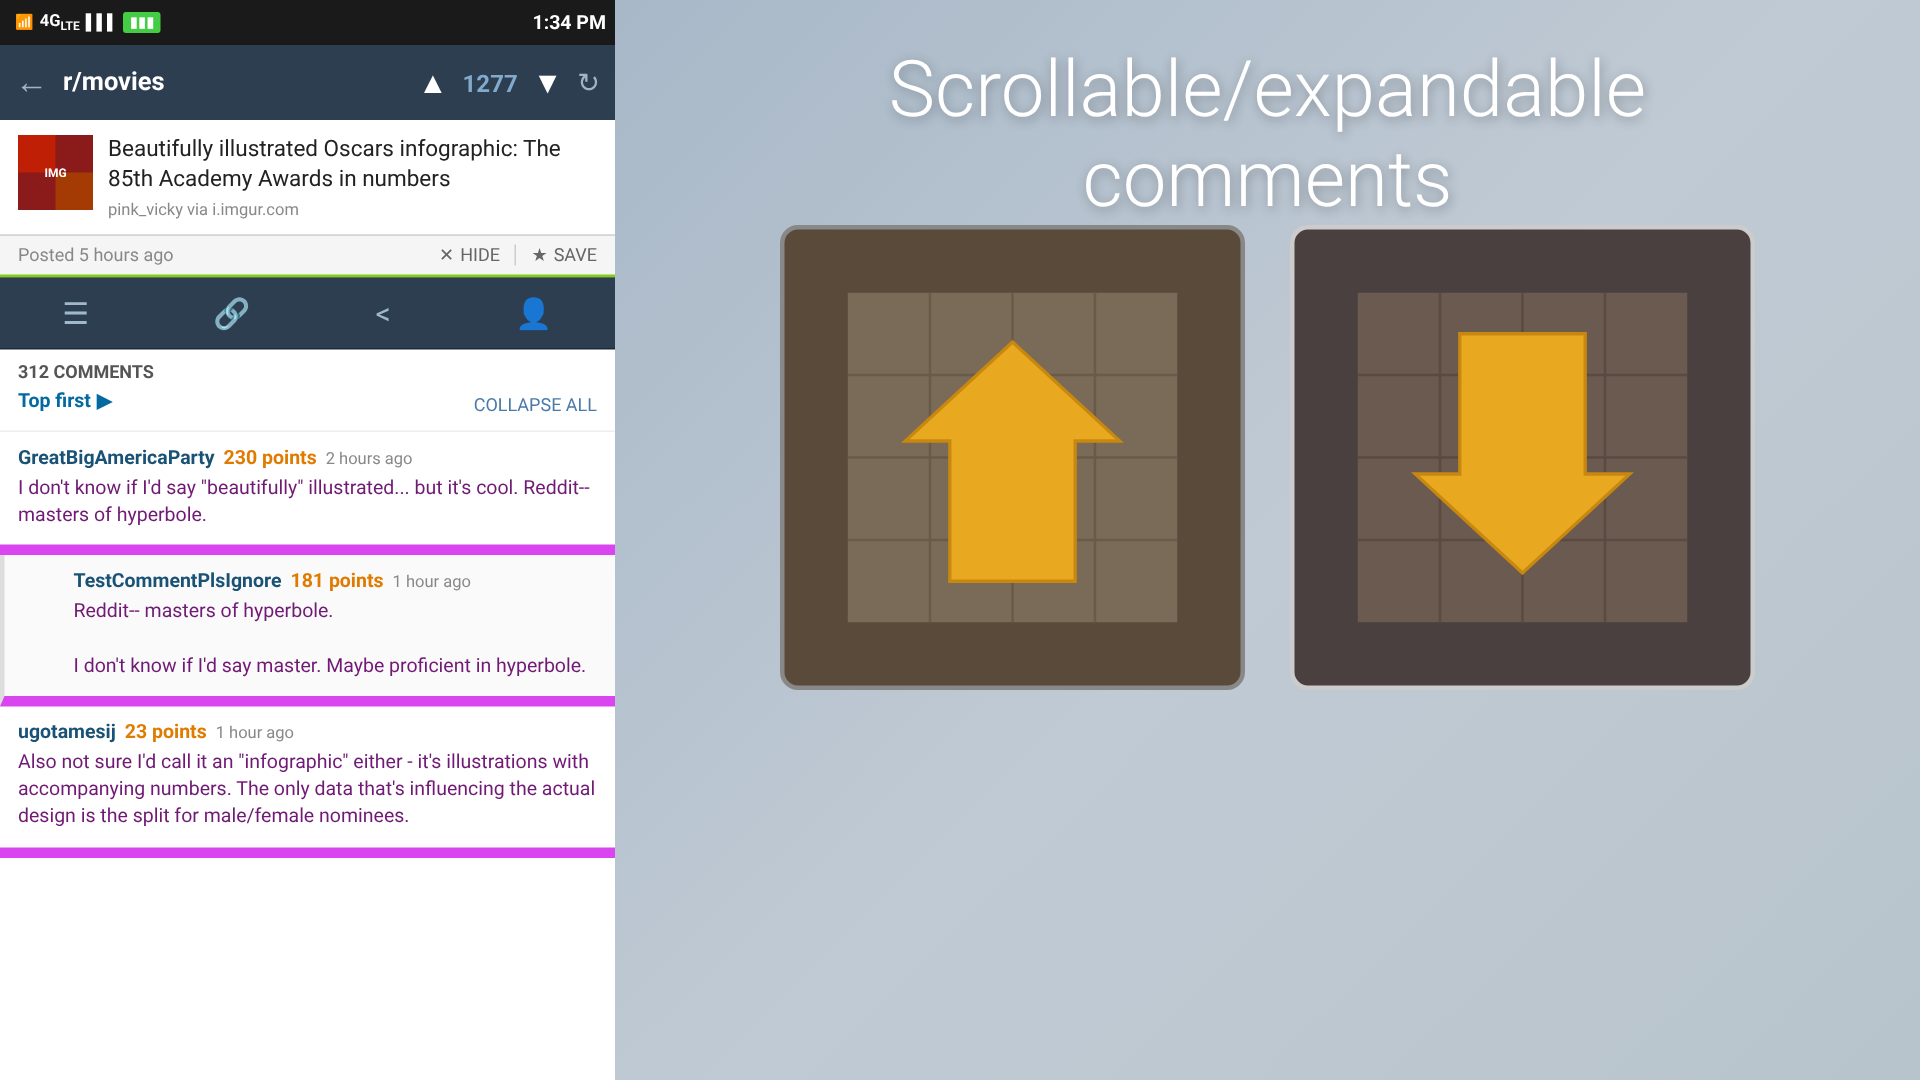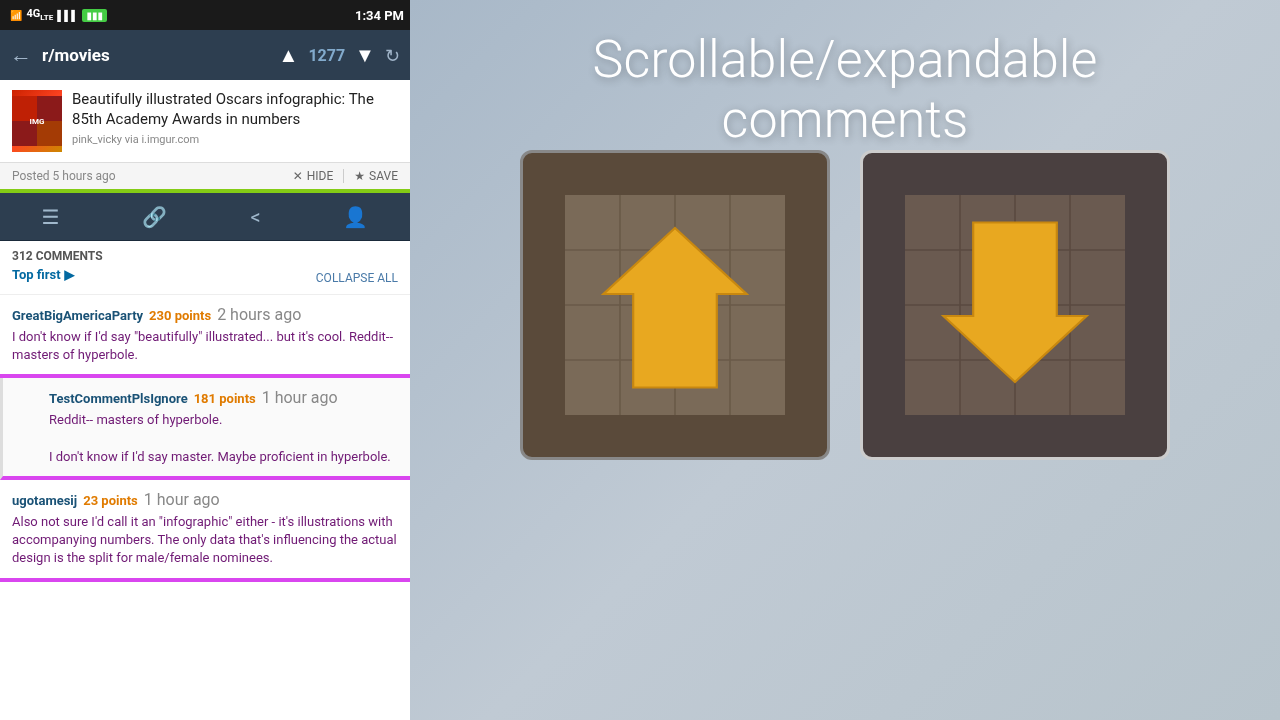--- a/index.html
+++ b/index.html
@@ -104,21 +104,21 @@
     .post-area {
       background: white;
       padding: 10px 12px;
       display: flex;
       gap: 10px;
       border-bottom: 1px solid #ddd;
     }
 
     .post-thumbnail {
       width: 50px;
-      height: 62px;
+      height: 50px;
       background: #cc2200;
       flex-shrink: 0;
       display: flex;
       align-items: center;
       justify-content: center;
       overflow: hidden;
     }
 
     .post-thumbnail-inner {
       width: 100%;
@@ -147,21 +147,21 @@
       color: #888;
       margin-top: 4px;
     }
 
     
     .meta-bar {
       background: #f5f5f5;
       padding: 6px 12px;
       display: flex;
       align-items: center;
-      border-bottom: 4px solid #84cc16;
+      border-bottom: 2px solid #84cc16;
       font-size: 12px;
       color: #888;
       gap: 10px;
     }
 
     .meta-posted {
       flex: 1;
     }
 
     .meta-hide {
@@ -236,21 +236,21 @@
 
     
     .comments-list {
       background: white;
       flex: 1;
       overflow-y: auto;
     }
 
     .comment-item {
       padding: 10px 12px;
-      border-bottom: 4px solid #d946ef;
+      border-bottom: 7px solid #d946ef;
       font-size: 13px;
     }
 
     .comment-item.nested {
       border-left: 3px solid #ddd;
       margin-left: 0;
       background: #fafafa;
       padding-left: 46px;
     }
 
@@ -269,21 +269,21 @@
     }
 
     .comment-points {
       color: #e07b00;
       font-weight: bold;
       font-size: 13px;
     }
 
     .comment-time {
       color: #888;
-      font-size: 16px;
+      font-size: 11px;
     }
 
     .comment-text {
       color: #701a75;
       line-height: 1.4;
       font-size: 13px;
     }
 
     
     .right-panel {

